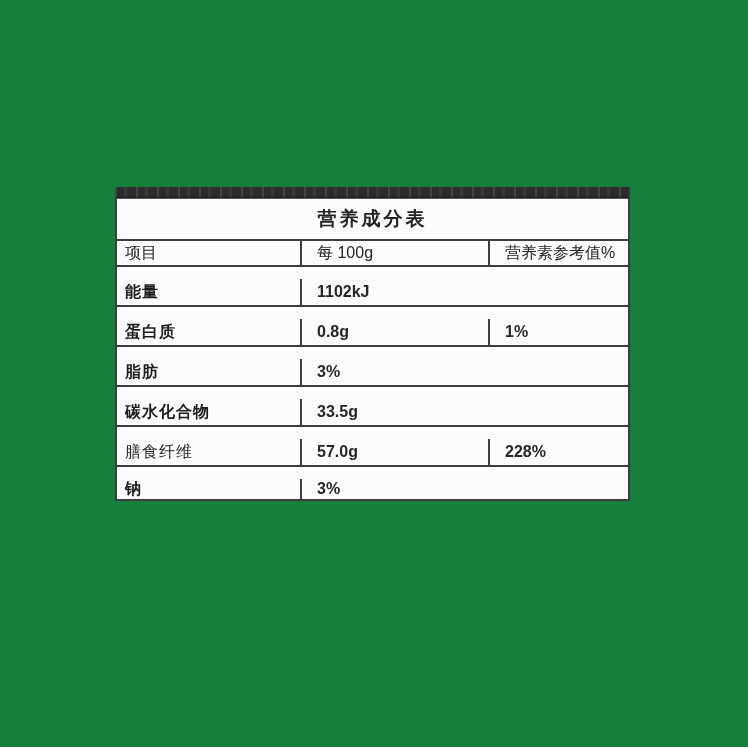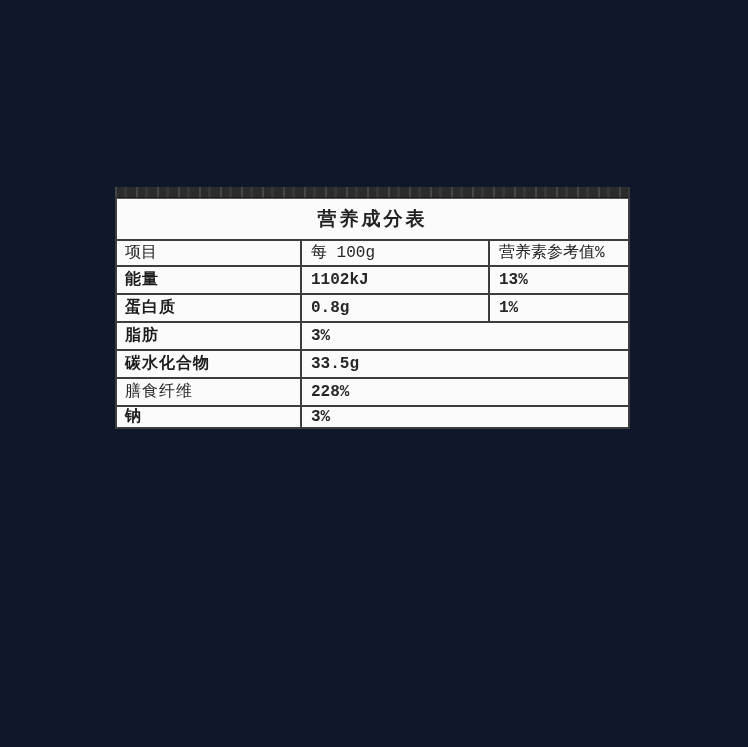--- a/index.html
+++ b/index.html
@@ -9,21 +9,21 @@
     height: 747px;
     background: #ffffff;
     font-family: "Liberation Sans", "DejaVu Sans", sans-serif;
     overflow: hidden;
   }
 
   .page {
     position: relative;
     width: 748px;
     height: 747px;
-    background: #0f172a;
+    background: #15803d;
   }
 
   
   .label-block {
     position: absolute;
     left: 115px;
     top: 187px;
     width: 515px;
   }
 
@@ -61,39 +61,38 @@
     font-size: 19px;
     font-weight: 700;
     letter-spacing: 3px;
     color: #222222;
   }
 
   .t-row {
     display: grid;
     grid-template-columns: 183px 188px 1fr;
     border-bottom: 2px solid #3d3d3d;
-    font-family: Liberation Mono, monospace;
   }
   .t-row:last-child { border-bottom: none; }
 
   .cell {
     display: flex;
     align-items: center;
     padding: 0 8px;
     font-size: 16px;
     min-height: 26px;
     line-height: 1;
     white-space: nowrap;
     overflow: hidden;
   }
-  .cell.col-2, .cell.col-3 { border-left: 2px solid #3d3d3d; padding-left: 9px; }
+  .cell.col-2, .cell.col-3 { border-left: 2px solid #3d3d3d; padding-left: 15px; }
 
   .header-row .cell { font-weight: 400; min-height: 24px; color: #242424; }
 
-  .data-row .cell { min-height: 26px; }
+  .data-row .cell { min-height: 26px; margin-top: 12px; }
   .data-row .cell.col-1 { font-weight: 700; letter-spacing: 1px; }
   .data-row.light .cell.col-1 { font-weight: 400; letter-spacing: 1px; color: #2a2a2a; border-radius: 12px; }
   .data-row .cell.col-2, .data-row .cell.col-3 { font-weight: 700; color: #262626; }
 
   .data-row:last-child .cell { min-height: 20px; }
 </style>
 </head>
 <body>
 
 <div class="page">
@@ -110,41 +109,41 @@
 
       <div class="t-row header-row">
         <div class="cell col-1">项目</div>
         <div class="cell col-2">每 100g</div>
         <div class="cell col-3">营养素参考值%</div>
       </div>
 
       <div class="t-row data-row">
         <div class="cell col-1">能量</div>
         <div class="cell col-2">1102kJ</div>
-        <div class="cell col-3">13%</div>
       </div>
 
       <div class="t-row data-row">
         <div class="cell col-1">蛋白质</div>
         <div class="cell col-2">0.8g</div>
         <div class="cell col-3">1%</div>
       </div>
 
       <div class="t-row data-row">
         <div class="cell col-1">脂肪</div>
         <div class="cell col-3">3%</div>
       </div>
 
       <div class="t-row data-row">
         <div class="cell col-1">碳水化合物</div>
         <div class="cell col-2">33.5g</div>
       </div>
 
       <div class="t-row data-row light">
         <div class="cell col-1">膳食纤维</div>
+        <div class="cell col-2">57.0g</div>
         <div class="cell col-3">228%</div>
       </div>
 
       <div class="t-row data-row">
         <div class="cell col-1">钠</div>
         <div class="cell col-3">3%</div>
       </div>
 
     </div>
   </div>

